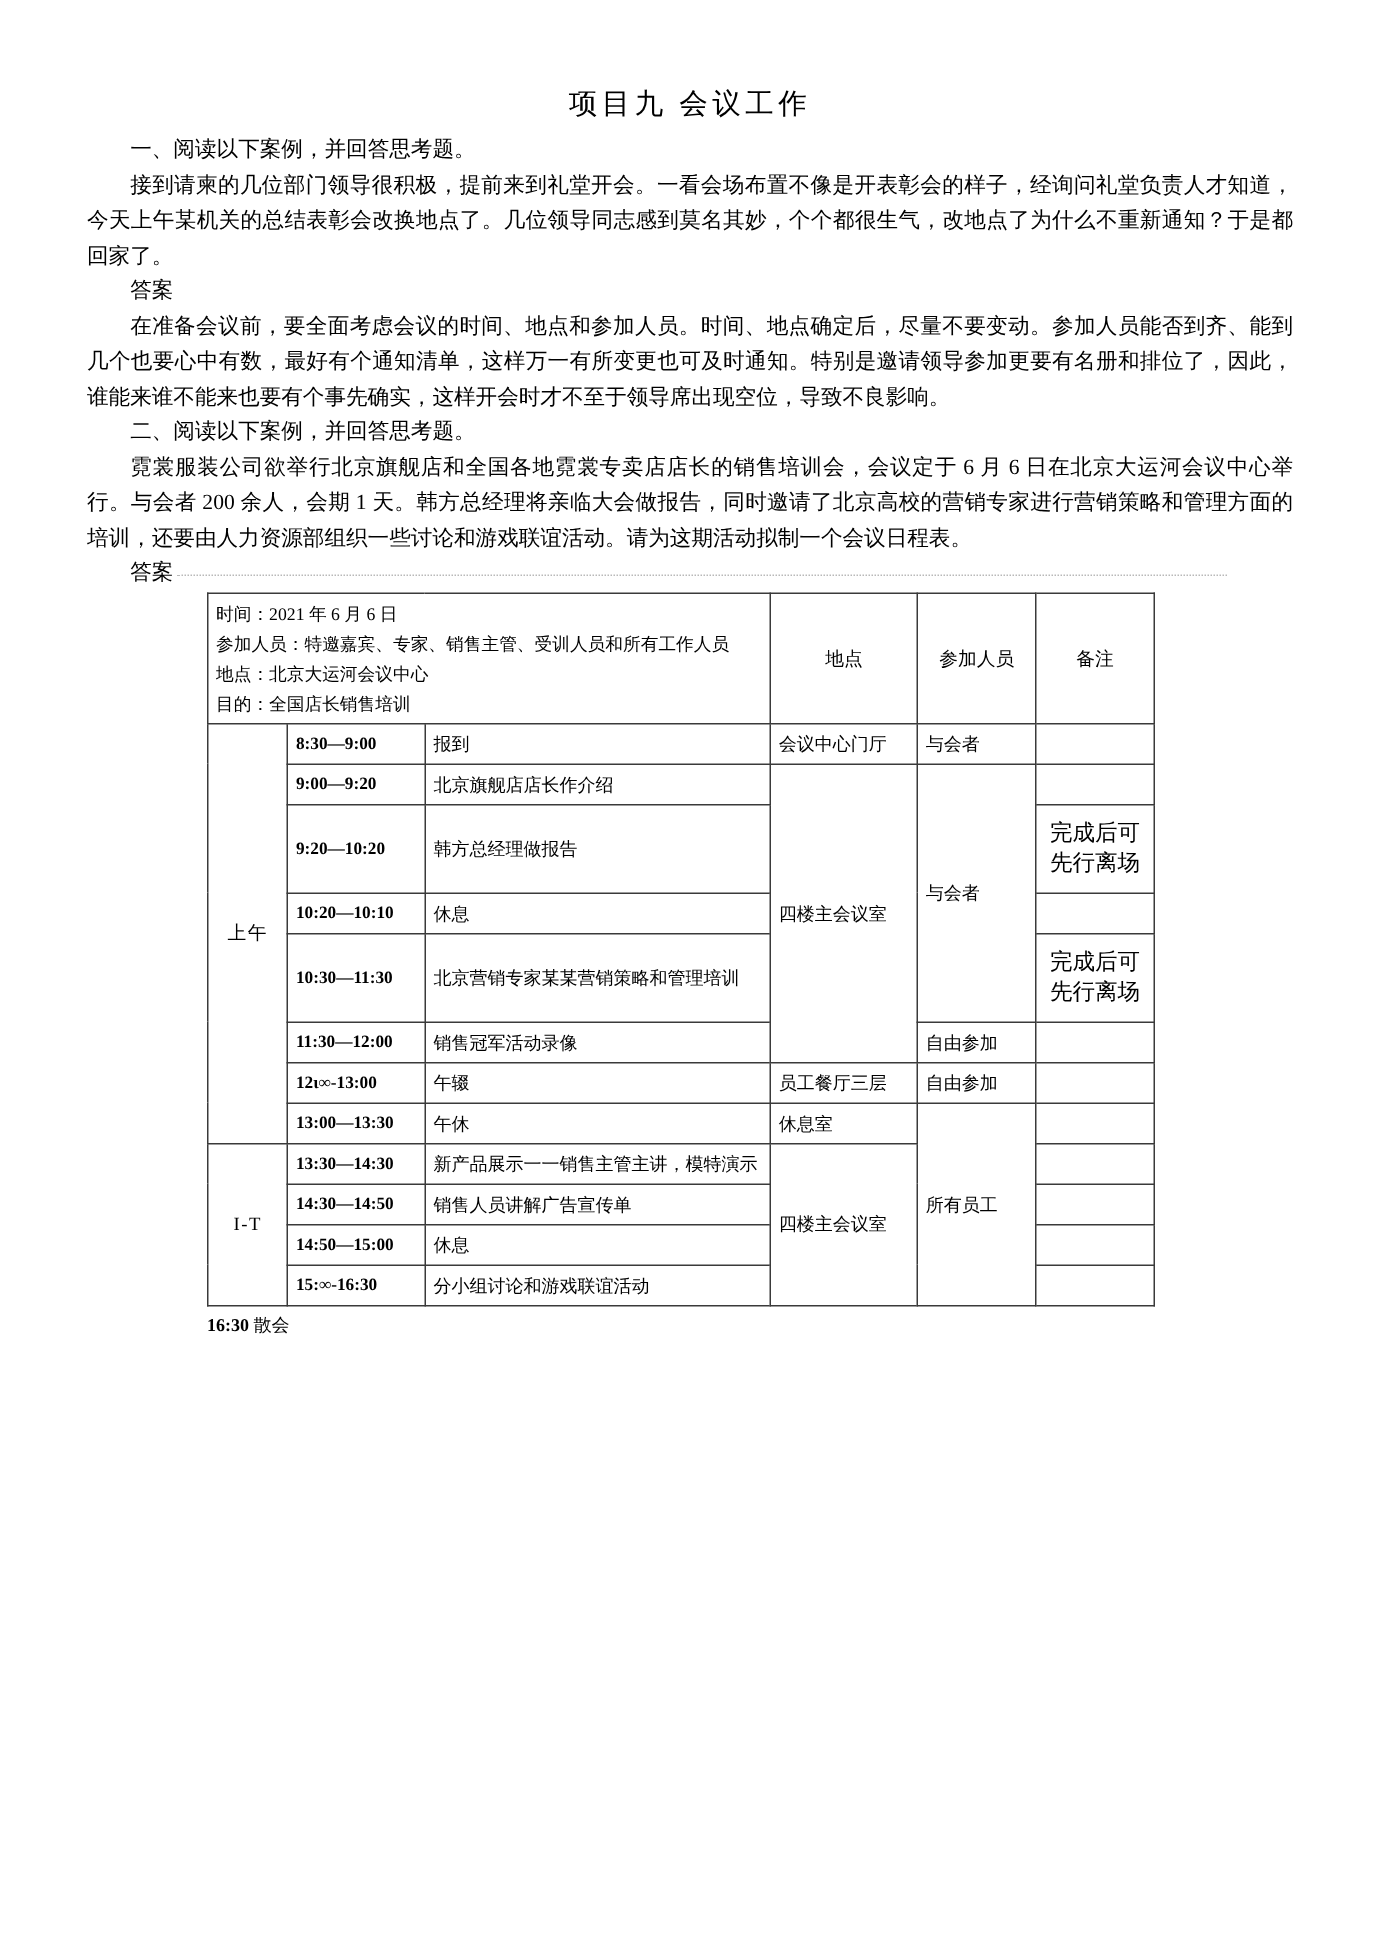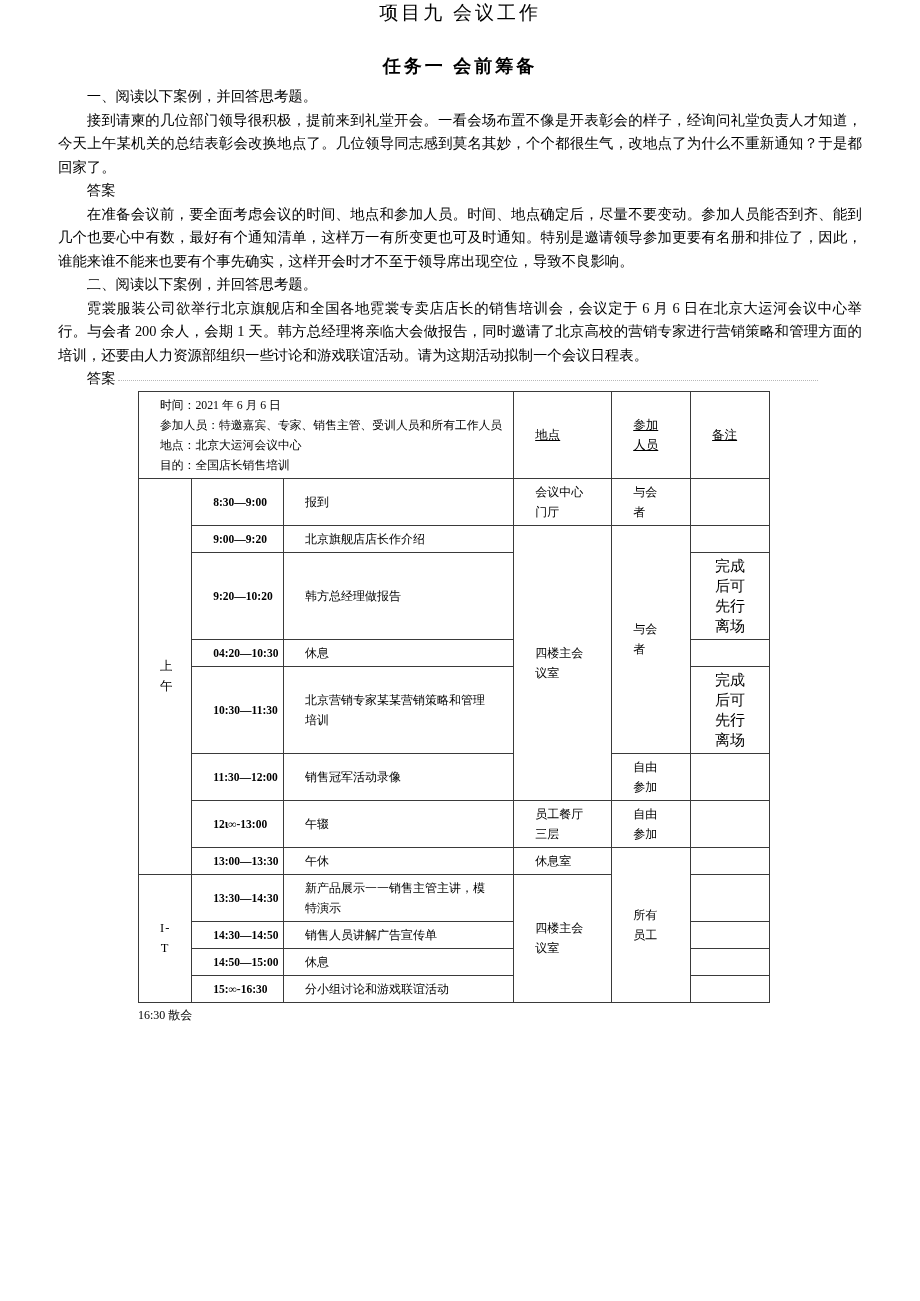--- a/index.html
+++ b/index.html
@@ -21,20 +21,21 @@
     box-sizing: border-box;
     padding: 0 58px;
     position: relative;
   }
   .doc-title {
     text-align: center;
     font-size: 19px;
     letter-spacing: 3px;
     font-weight: 400;
     margin: 0;
+    padding-top: 56px;
     font-family: "Liberation Serif", "DejaVu Serif", serif;
   }
   .doc-subtitle {
     text-align: center;
     font-size: 18px;
     letter-spacing: 3px;
     font-weight: 700;
     margin: 0;
     padding-top: 28px;
     font-family: "Liberation Serif", "DejaVu Serif", serif;
@@ -76,40 +77,40 @@
   }
   table.schedule {
     border-collapse: collapse;
     width: 632px;
     margin-left: 80px;
     table-layout: fixed;
     font-size: 11.5px;
   }
   table.schedule td {
     border: 1px solid #3a3a3a;
-    padding: 3px 21px;
+    padding: 3px 5px;
     vertical-align: middle;
     line-height: 20px;
   }
   .col-half { width: 50px; }
   .col-time { width: 86px; }
   .col-act  { width: 216px; }
   .col-loc  { width: 92px; }
   .col-ppl  { width: 74px; }
   .col-rem  { width: 74px; }
 
   td.meta {
     padding: 9px 12px 9px 14px;
     line-height: 26px;
     font-size: 11.8px;
   }
   td.meta .meta-row { white-space: nowrap; }
   td.hcell {
+    text-align: center;
     font-size: 12.5px;
-    text-decoration: underline;
   }
   td.halfday {
     text-align: center;
     font-size: 12.5px;
     letter-spacing: 1px;
   }
   td.time {
     font-weight: 700;
     font-size: 11.5px;
     letter-spacing: 0px;
@@ -129,29 +130,28 @@
     text-align: center;
     font-size: 15px;
     line-height: 20px;
   }
   .tall-2 { height: 52px; }
   .after-table {
     margin-left: 80px;
     font-size: 12px;
     padding-top: 4px;
   }
-  .after-table .bold-t { font-weight: 400; }
+  .after-table .bold-t { font-weight: 700; }
 </style>
 </head>
 <body>
 
 <div class="page">
 
   <h1 class="doc-title">项目九 会议工作</h1>
-  <h2 class="doc-subtitle">任务一 会前筹备</h2>
 
   <div class="body-block">
 
     <p class="para">一、阅读以下案例，并回答思考题。</p>
     <p class="para">接到请柬的几位部门领导很积极，提前来到礼堂开会。一看会场布置不像是开表彰会的样子，经询问礼堂负责人才知道，今天上午某机关的总结表彰会改换地点了。几位领导同志感到莫名其妙，个个都很生气，改地点了为什么不重新通知？于是都回家了。</p>
     <p class="para">答案</p>
     <p class="para">在准备会议前，要全面考虑会议的时间、地点和参加人员。时间、地点确定后，尽量不要变动。参加人员能否到齐、能到几个也要心中有数，最好有个通知清单，这样万一有所变更也可及时通知。特别是邀请领导参加更要有名册和排位了，因此，谁能来谁不能来也要有个事先确实，这样开会时才不至于领导席出现空位，导致不良影响。</p>
 
     <p class="para">二、阅读以下案例，并回答思考题。</p>
     <p class="para">霓裳服装公司欲举行北京旗舰店和全国各地霓裳专卖店店长的销售培训会，会议定于 6 月 6 日在北京大运河会议中心举行。与会者 200 余人，会期 1 天。韩方总经理将亲临大会做报告，同时邀请了北京高校的营销专家进行营销策略和管理方面的培训，还要由人力资源部组织一些讨论和游戏联谊活动。请为这期活动拟制一个会议日程表。</p>
@@ -203,21 +203,21 @@
         <tr>
           <td class="time tall-2">9:20—10:20</td>
           <td class="act">韩方总经理做报告</td>
           <td class="rem">
             <div>完成后可</div>
             <div>先行离场</div>
           </td>
         </tr>
 
         <tr>
-          <td class="time">04:20—10:30</td>
+          <td class="time">10:20—10:10</td>
           <td class="act">休息</td>
           <td class="rem"></td>
         </tr>
 
         <tr>
           <td class="time tall-2">10:30—11:30</td>
           <td class="act">北京营销专家某某营销策略和管理培训</td>
           <td class="rem">
             <div>完成后可</div>
             <div>先行离场</div>

